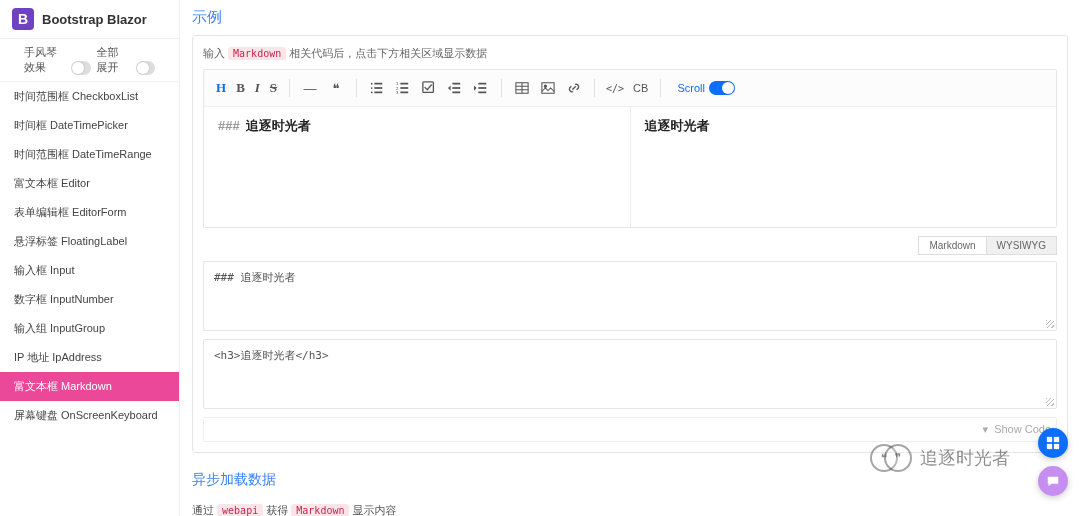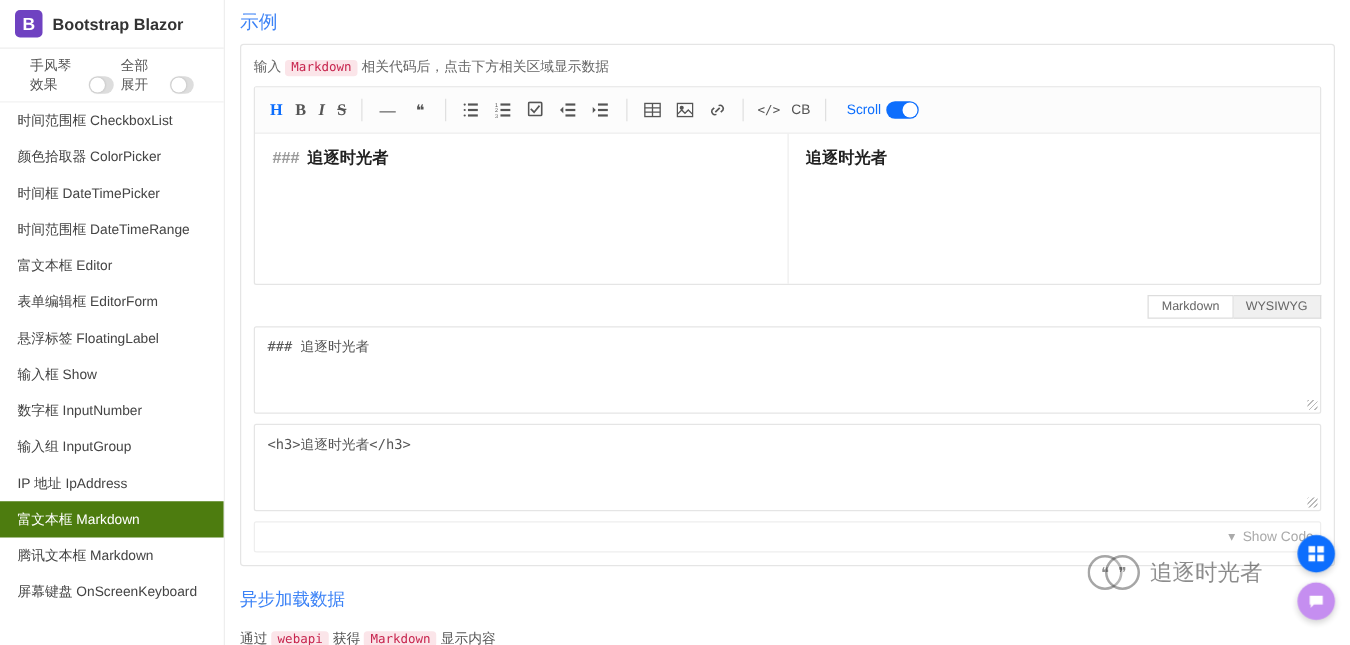--- a/index.html
+++ b/index.html
@@ -8,21 +8,21 @@
 
 
 .sidebar { width: 180px; border-right: 1px solid #eee; display: flex; flex-direction: column; }
 .sidebar-header { display: flex; align-items: center; gap: 8px; padding: 8px 12px; border-bottom: 1px solid #eee; font-weight: 600; font-size: 13px; }
 .logo { width: 22px; height: 22px; background: #6f42c1; border-radius: 4px; color: #fff; display: flex; align-items: center; justify-content: center; font-weight: 700; font-size: 14px; }
 .sidebar-toggles { display: flex; align-items: flex-end; gap: 6px; padding: 6px 24px; font-size: 11px; color: #555; border-bottom: 1px solid #f2f2f2; }
 .toggle { width: 26px; height: 14px; background: #ddd; border-radius: 8px; position: relative; }
 .toggle::after { content: ""; position: absolute; width: 12px; height: 12px; background: #fff; border-radius: 50%; top: 1px; left: 1px; box-shadow: 0 0 2px rgba(0,0,0,.2); }
 .nav { flex: 1; overflow-y: auto; }
 .nav-item { padding: 7px 14px; font-size: 11px; color: #444; cursor: pointer; }
-.nav-item.active { background: #4d7c0f; color: #fff; }
+.nav-item.active { background: #ec4899; color: #fff; }
 
 
 .main { flex: 1; overflow-y: auto; padding: 0 12px 12px 12px; position: relative; }
 .section-title { font-size: 15px; color: #3b82f6; padding: 8px 0; }
 .card { border: 1px solid #e5e5e5; border-radius: 3px; padding: 10px; margin-bottom: 10px; }
 .card-desc { font-size: 11px; color: #666; margin-bottom: 8px; }
 .code-chip { background: #fbe5e9; color: #c7254e; padding: 1px 5px; border-radius: 3px; font-family: Consolas, monospace; font-size: 10px; }
 
 
 .editor { border: 1px solid #e5e5e5; border-radius: 2px; }
@@ -74,32 +74,30 @@
       <span>Bootstrap Blazor</span>
     </div>
     <div class="sidebar-toggles">
       <span>手风琴效果</span>
       <div class="toggle"></div>
       <span>全部展开</span>
       <div class="toggle"></div>
     </div>
     <nav class="nav" id="nav">
         <div class="nav-item">时间范围框 CheckboxList</div>
-        <div class="nav-item">颜色拾取器 ColorPicker</div>
         <div class="nav-item">时间框 DateTimePicker</div>
         <div class="nav-item">时间范围框 DateTimeRange</div>
         <div class="nav-item">富文本框 Editor</div>
         <div class="nav-item">表单编辑框 EditorForm</div>
         <div class="nav-item">悬浮标签 FloatingLabel</div>
-        <div class="nav-item">输入框 Show</div>
+        <div class="nav-item">输入框 Input</div>
         <div class="nav-item">数字框 InputNumber</div>
         <div class="nav-item">输入组 InputGroup</div>
         <div class="nav-item">IP 地址 IpAddress</div>
         <div class="nav-item active">富文本框 Markdown</div>
-        <div class="nav-item">腾讯文本框 Markdown</div>
         <div class="nav-item">屏幕键盘 OnScreenKeyboard</div>
       </nav>
   </aside>
 
   <main class="main">
     <div class="section-title">示例</div>
 
     <div class="card">
       <div class="card-desc">
         <span>输入 </span><span class="code-chip">Markdown</span><span> 相关代码后，点击下方相关区域显示数据</span>

